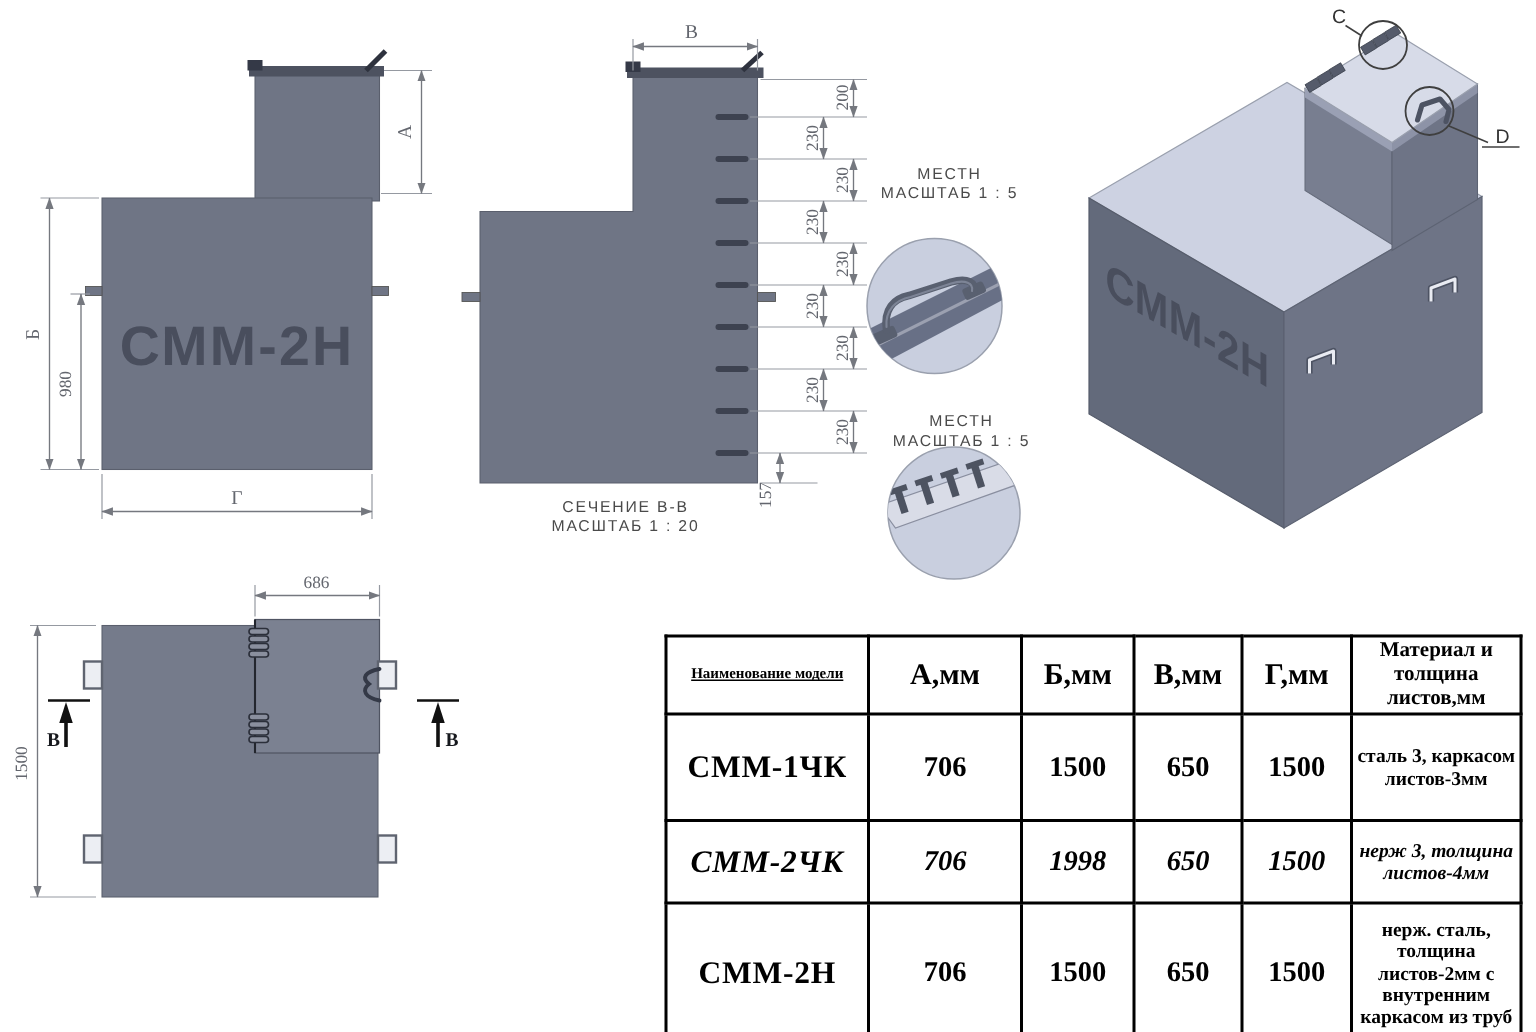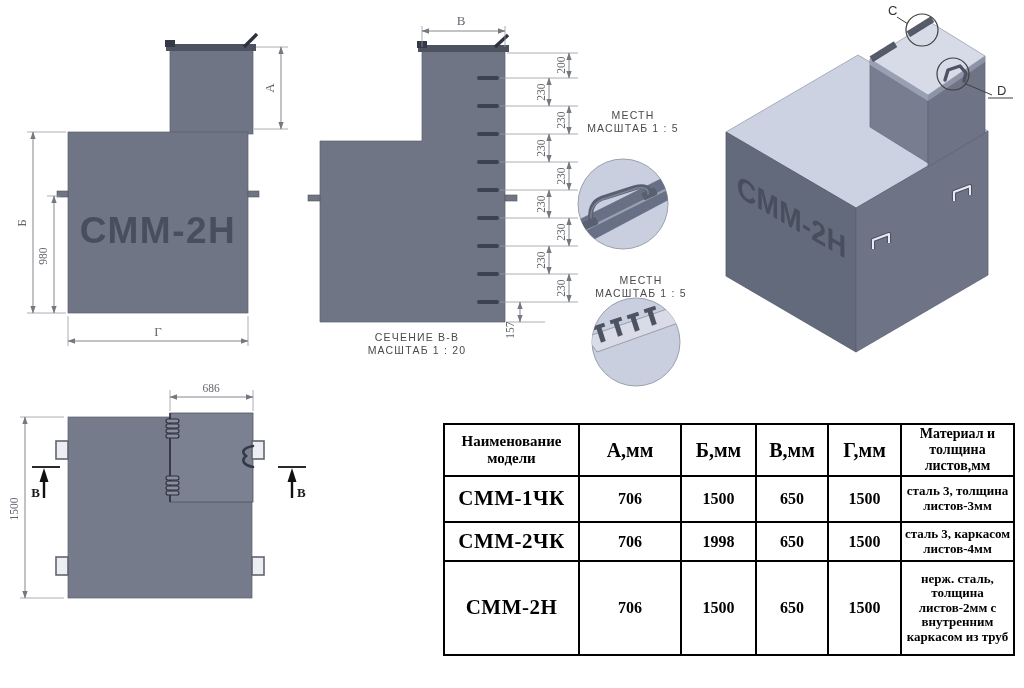--- a/index.html
+++ b/index.html
@@ -11,29 +11,29 @@
   .cap-text{font-family:"Liberation Sans","DejaVu Sans",sans-serif;fill:#4a4a4a;font-size:10.5px;letter-spacing:1.2px;}
   .callout-text{font-family:"Liberation Sans","DejaVu Sans",sans-serif;fill:#333;font-size:13px;letter-spacing:1px;}
   .sec-label{font-family:"Liberation Serif","DejaVu Serif",serif;fill:#16181d;font-size:13px;font-weight:bold;}
   .emboss{font-family:"Liberation Sans","DejaVu Sans",sans-serif;font-weight:bold;fill:#494e5d;}
   
   #spec-table-wrap{position:absolute;left:443px;top:423px;width:570px;}
   table.spec{border-collapse:collapse;table-layout:fixed;width:570px;
              font-family:"Liberation Serif","DejaVu Serif",serif;color:#000;}
   table.spec td,table.spec th{border:2px solid #000;text-align:center;vertical-align:middle;
              padding:1px 2px;font-weight:bold;line-height:1.12;}
-  th.h-model{font-size:15px;}
+  th.h-model{font-size:10px;text-decoration:underline;}
   th.h-dim{font-size:20px;}
   th.h-mat{font-size:14px;margin-top:20px;}
   td.c-model{font-size:21px;letter-spacing:0.5px;}
-  td.c-val{font-size:16px;}
+  td.c-val{font-size:19px;}
   td.c-mat{font-size:13px;}
   tr.row-h{height:52px;}
-  tr.row-1{height:46px;padding-left:36px;}
-  tr.row-2{height:39px;}
+  tr.row-1{height:71px;padding-left:36px;}
+  tr.row-2{height:55px;font-style:italic;}
   tr.row-3{height:94px;}
 </style>
 </head>
 <body>
 
 <div id="stage">
 <svg id="drawing-svg" width="1024" height="688" viewBox="0 0 1024 688">
   <defs>
     <marker id="ar" viewBox="0 0 10 10" refX="9" refY="5" markerWidth="9" markerHeight="9" orient="auto-start-reverse">
       <path d="M0,1.6 L9.5,5 L0,8.4 z" fill="#75787f"></path>
@@ -298,29 +298,29 @@
         <th class="h-dim">В,мм</th>
         <th class="h-dim">Г,мм</th>
         <th class="h-mat">Материал и толщина листов,мм</th>
       </tr>
       <tr class="row-1">
         <td class="c-model">СММ-1ЧК</td>
         <td class="c-val">706</td>
         <td class="c-val">1500</td>
         <td class="c-val">650</td>
         <td class="c-val">1500</td>
-        <td class="c-mat">сталь 3, толщина листов-3мм</td>
+        <td class="c-mat">сталь 3, каркасом листов-3мм</td>
       </tr>
       <tr class="row-2">
         <td class="c-model">СММ-2ЧК</td>
         <td class="c-val">706</td>
         <td class="c-val">1998</td>
         <td class="c-val">650</td>
         <td class="c-val">1500</td>
-        <td class="c-mat">сталь 3, каркасом листов-4мм</td>
+        <td class="c-mat">нерж 3, толщина листов-4мм</td>
       </tr>
       <tr class="row-3">
         <td class="c-model">СММ-2Н</td>
         <td class="c-val">706</td>
         <td class="c-val">1500</td>
         <td class="c-val">650</td>
         <td class="c-val">1500</td>
         <td class="c-mat">нерж. сталь, толщина листов-2мм с внутренним каркасом из труб</td>
       </tr>
     </tbody>

